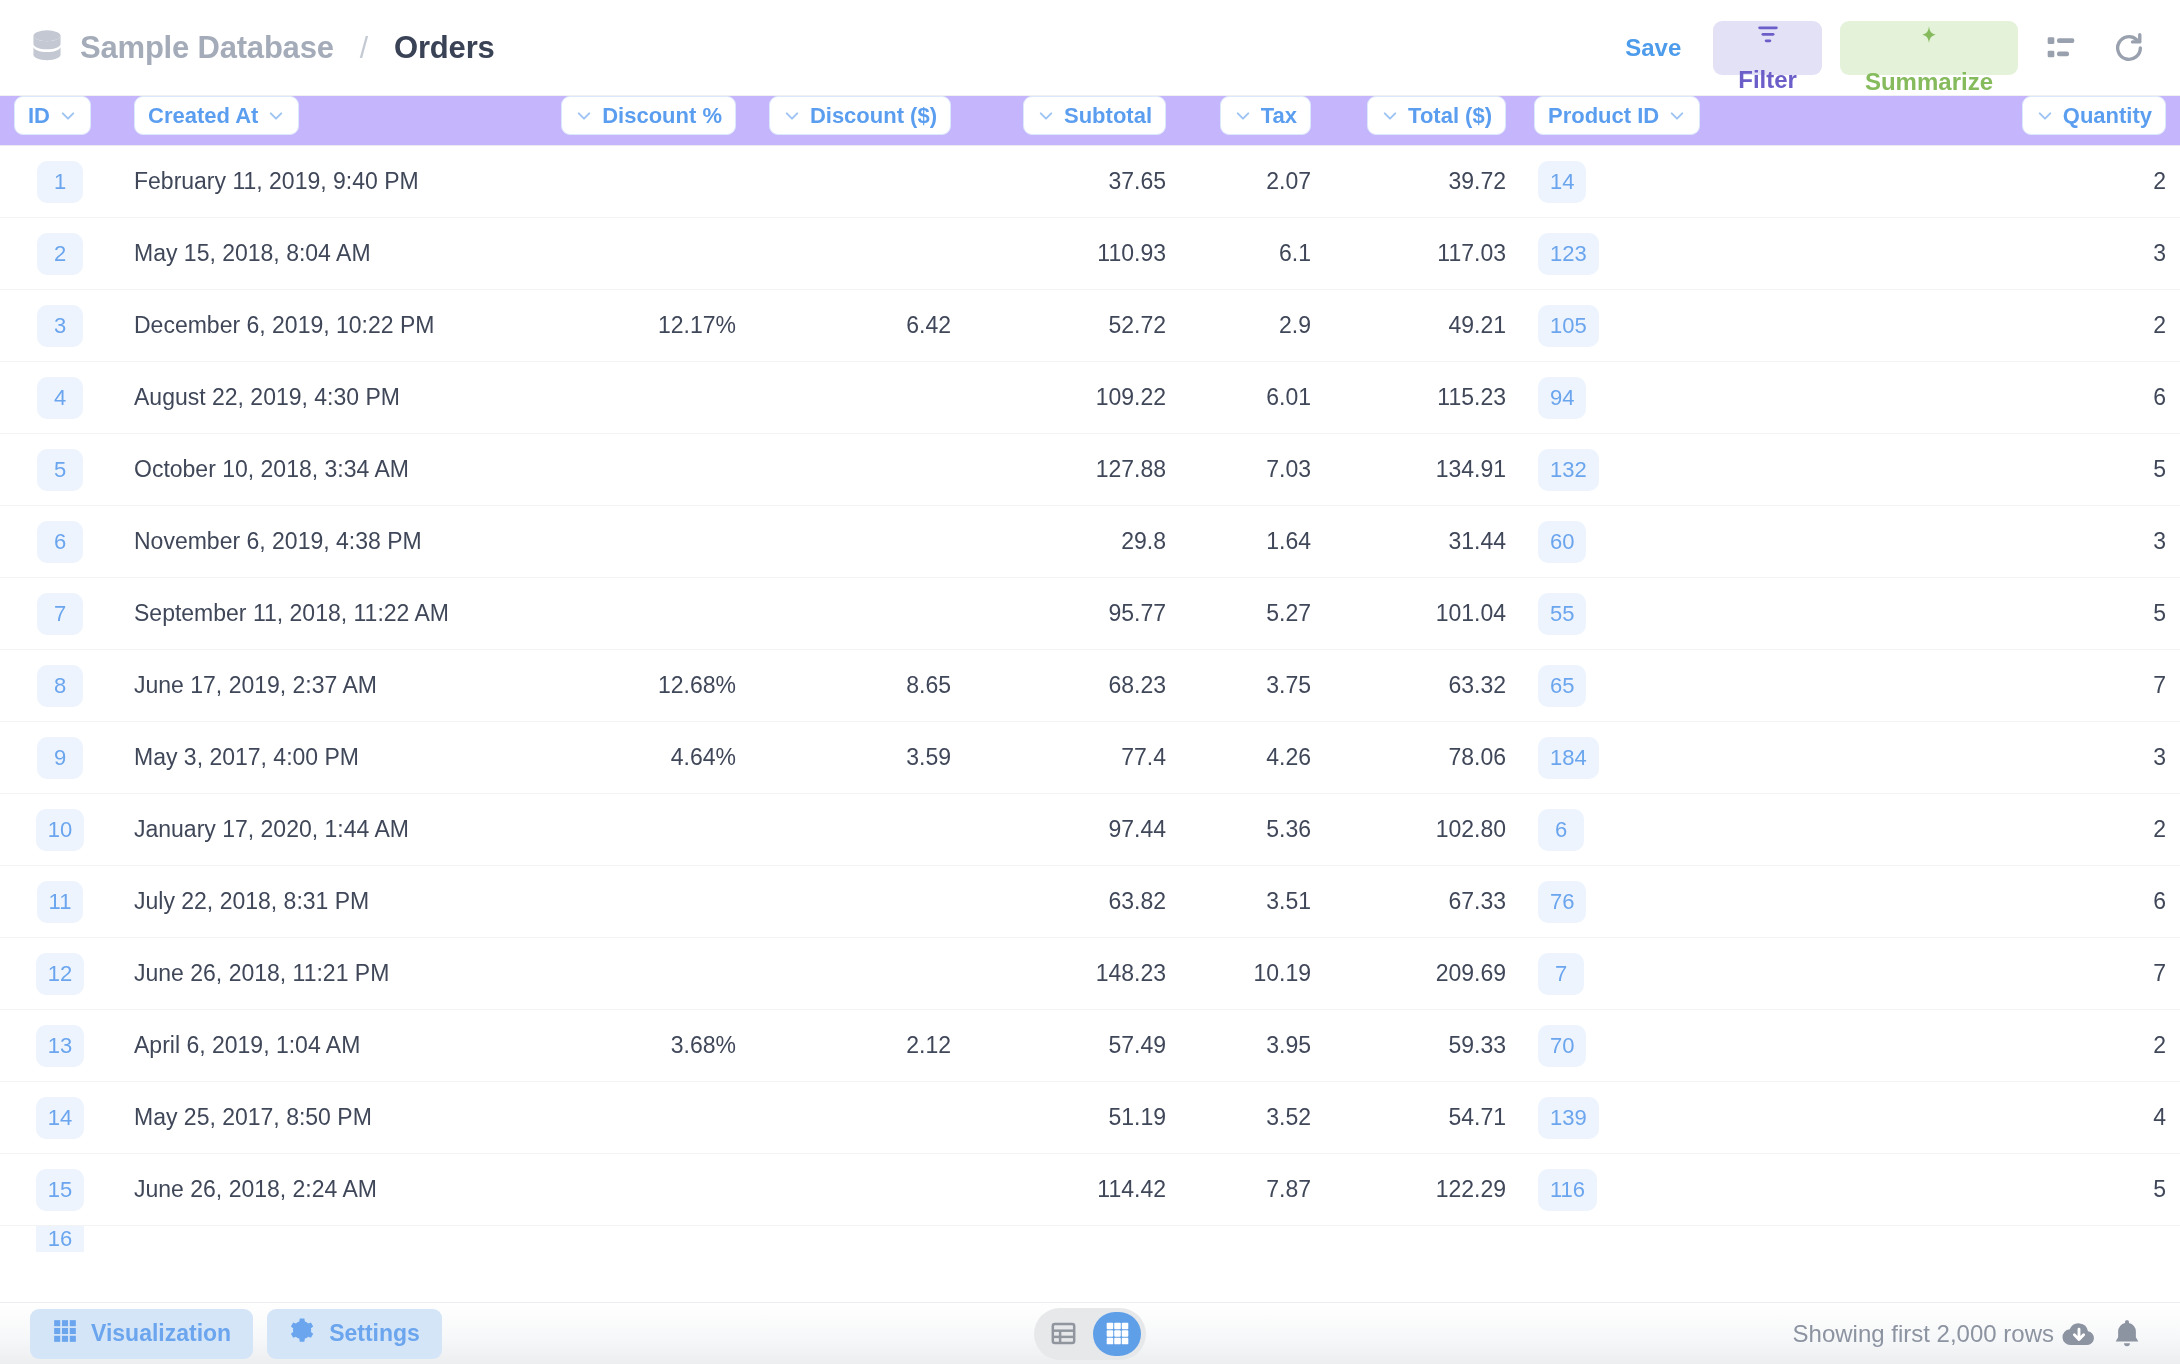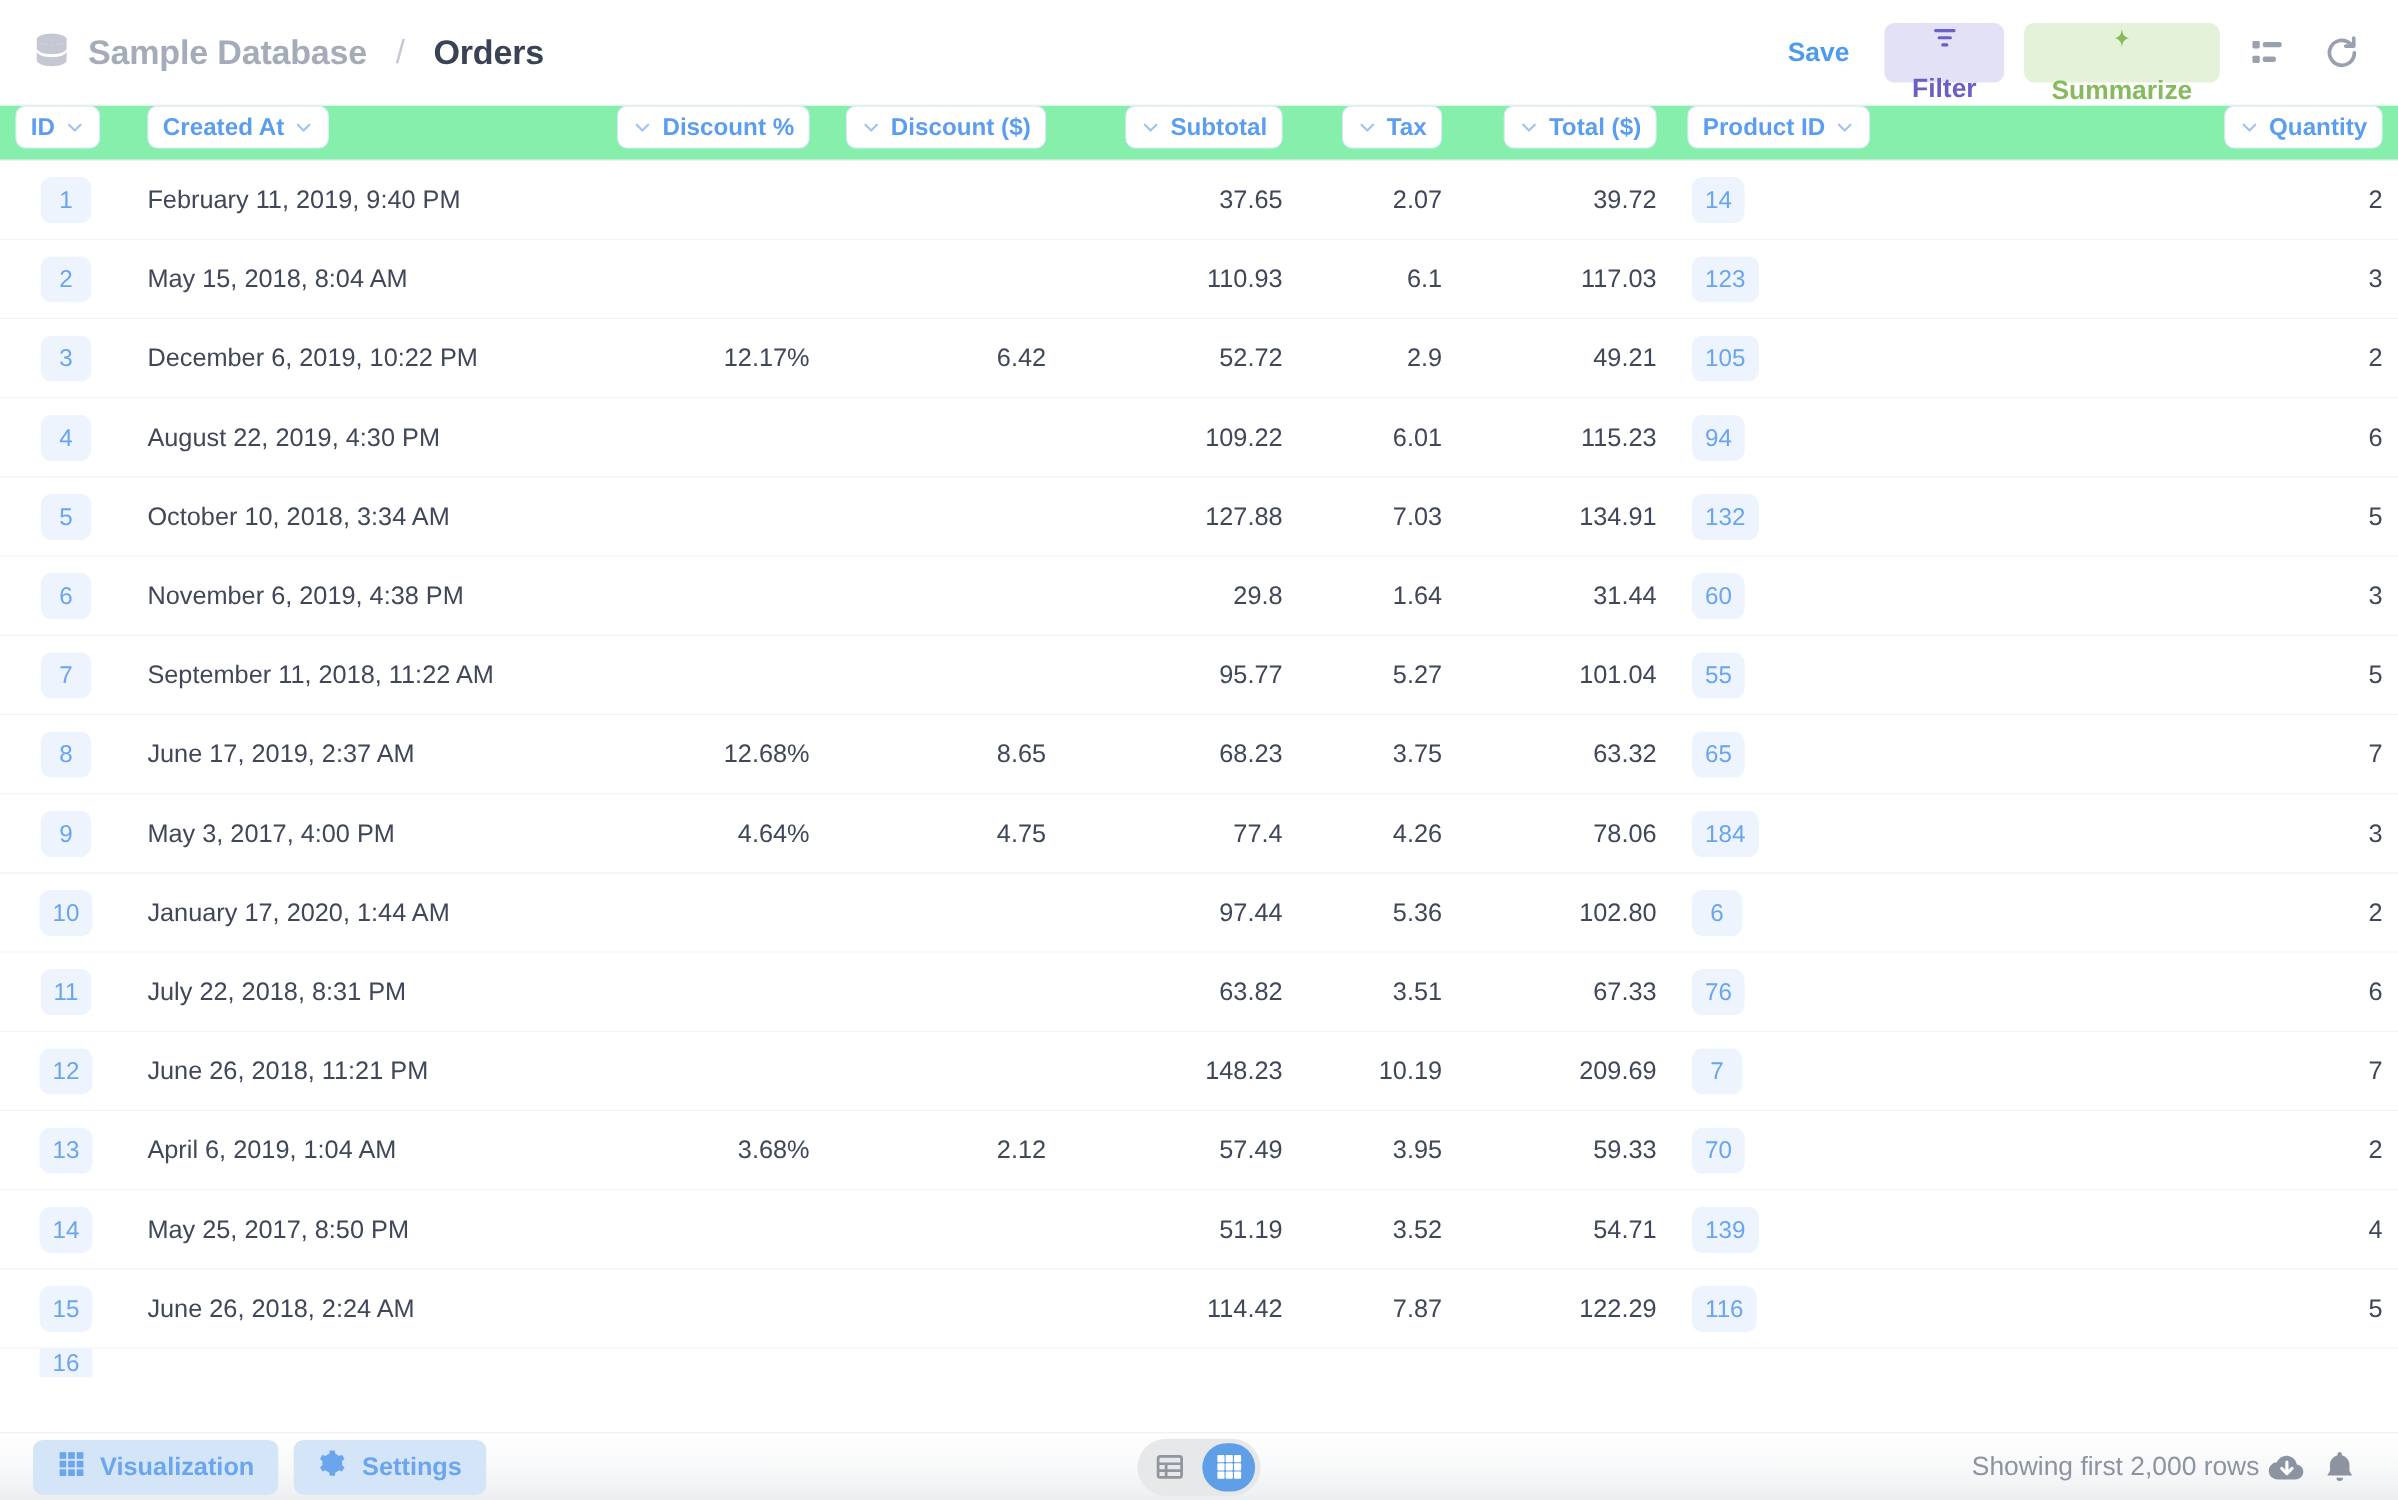--- a/index.html
+++ b/index.html
@@ -73,21 +73,21 @@
       215px            
       145px            
       195px            
       205px            
       455px;           
     align-items: center;
   }
   .header-row {
     height: 60px;
     border-bottom: 1px solid #eaecef;
-    background: #86efac;
+    background: #c4b5fd;
     text-align: right;
   }
   .hcell { display: flex; align-items: center; padding: 0 14px; }
   .hcell.right { justify-content: flex-end; }
   .hcell.left  { justify-content: flex-start; }
   .col-pill {
     display: inline-flex; align-items: center; gap: 9px;
     border: 1.5px solid #dce9fa;
     border-radius: 9px;
     padding: 5px 13px;
@@ -443,21 +443,21 @@
           <span class="id-pill">65</span>
         </div>
         <div class="cell right">7</div>
       </div>
       <div class="grid-row data-row">
         <div class="cell cell-id">
           <span class="id-pill">9</span>
         </div>
         <div class="cell left">May 3, 2017, 4:00 PM</div>
         <div class="cell right">4.64%</div>
-        <div class="cell right">4.75</div>
+        <div class="cell right">3.59</div>
         <div class="cell right">77.4</div>
         <div class="cell right">4.26</div>
         <div class="cell right">78.06</div>
         <div class="cell cell-fk">
           <span class="id-pill">184</span>
         </div>
         <div class="cell right">3</div>
       </div>
       <div class="grid-row data-row">
         <div class="cell cell-id">

